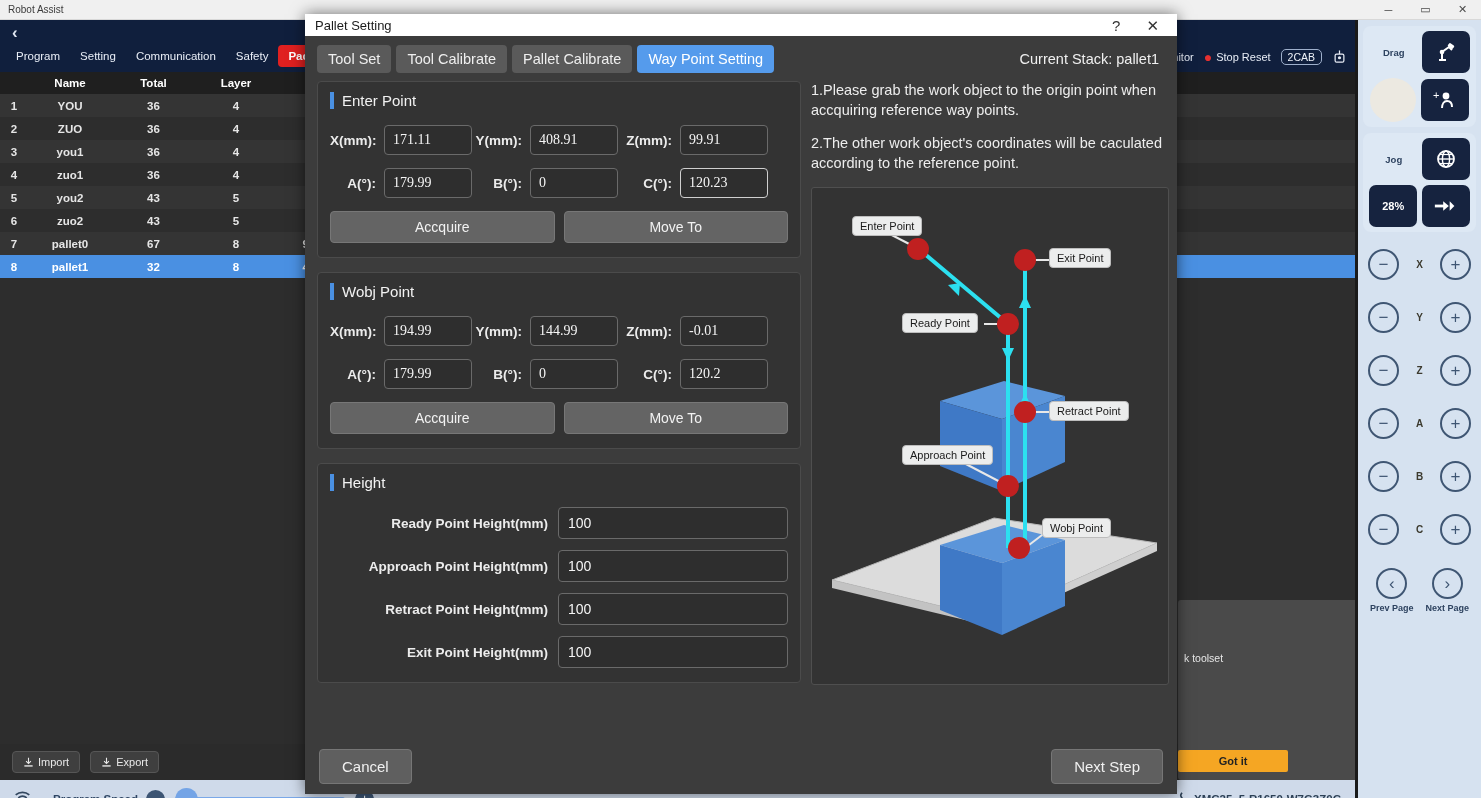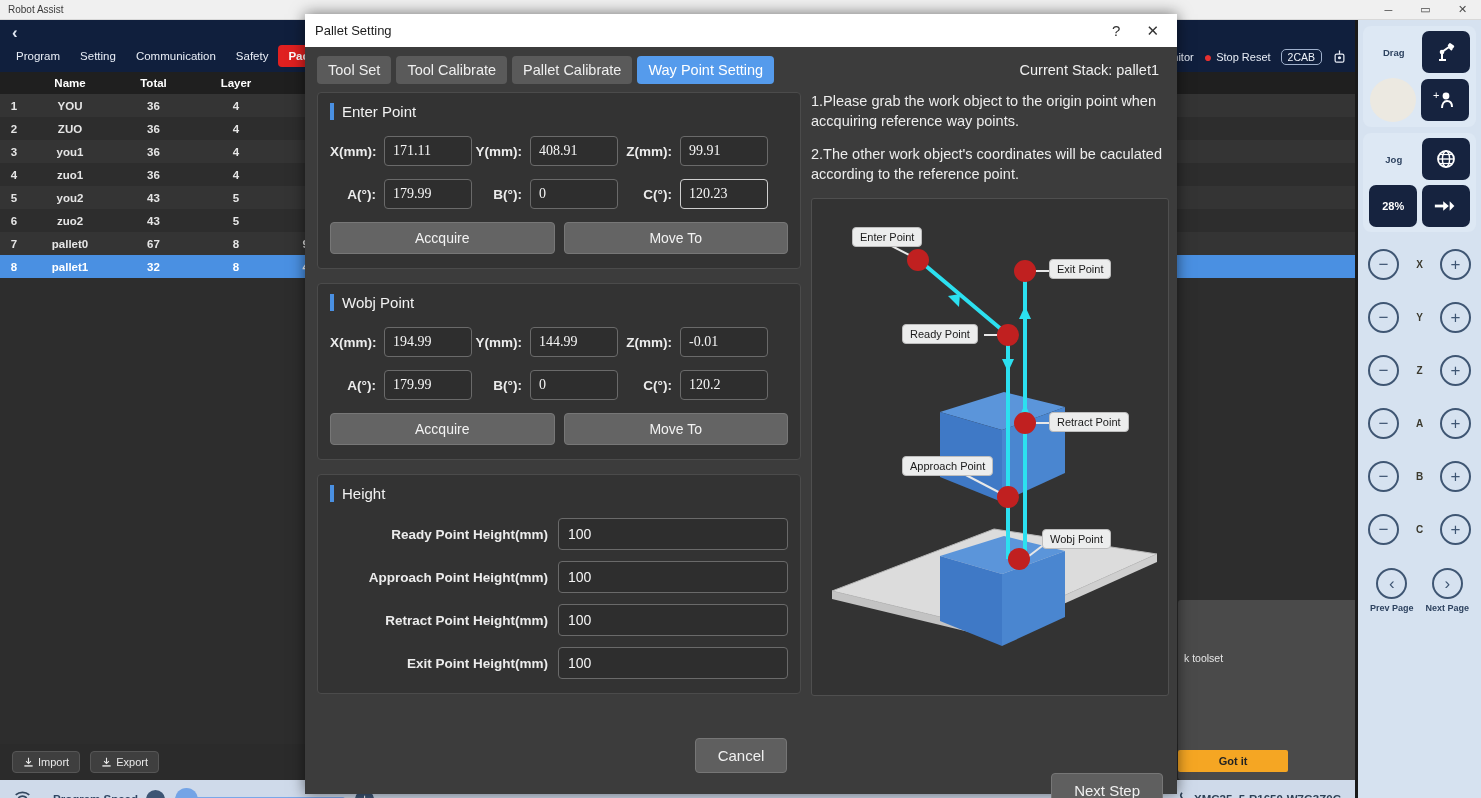--- a/index.html
+++ b/index.html
@@ -173,21 +173,21 @@
   }
   .page-col { display: flex; flex-direction: column; align-items: center; gap: 4px; }
   .page-lab { font-size: 9px; color: #2e4360; font-weight: 700; }
 
   
   .modal {
     position: absolute; left: 305px; top: 14px; width: 872px; height: 780px;
     background: #3c3c3c; box-shadow: 0 0 14px rgba(0,0,0,.55);
   }
   .modal-title-bar {
-    height: 33px; background: #ffffff; display: flex; align-items: center;
+    height: 22px; background: #ffffff; display: flex; align-items: center;
     padding: 0 10px;
   }
   .modal-title { font-size: 13px; color: #1c1c1c; }
   .mt-btns { margin-left: auto; display: flex; gap: 26px; padding-right: 8px; }
   .mt-btn { font-size: 15px; color: #333; line-height: 1; }
 
   .tabbar {
     display: flex; align-items: center; gap: 5px; padding: 9px 12px 8px 12px;
   }
   .tab {
@@ -247,21 +247,21 @@
   .instr { font-size: 14.5px; color: #ededed; line-height: 1.35; }
   .instr p { margin-bottom: 14px; }
 
   .diagram-box {
     background: #333333; border: 1px solid #4f4f4f; border-radius: 3px;
     width: 358px; height: 498px; position: relative; overflow: hidden;
   }
 
   .modal-footer {
     position: absolute; left: 0; bottom: 0; width: 872px; height: 56px;
-    display: flex; align-items: center; padding: 0 14px; flex-direction: column;
+    display: flex; align-items: center; padding: 0 14px;
   }
   .fbtn {
     background: #5f5f5f; color: #f0f0f0; font-size: 15px;
     border: 1px solid #767676; border-radius: 4px; padding: 8px 22px;
   }
   .fbtn.right { margin-left: 8px; }
   .footer-right { margin-left: auto; display: flex; }
 
   
   .pill {

